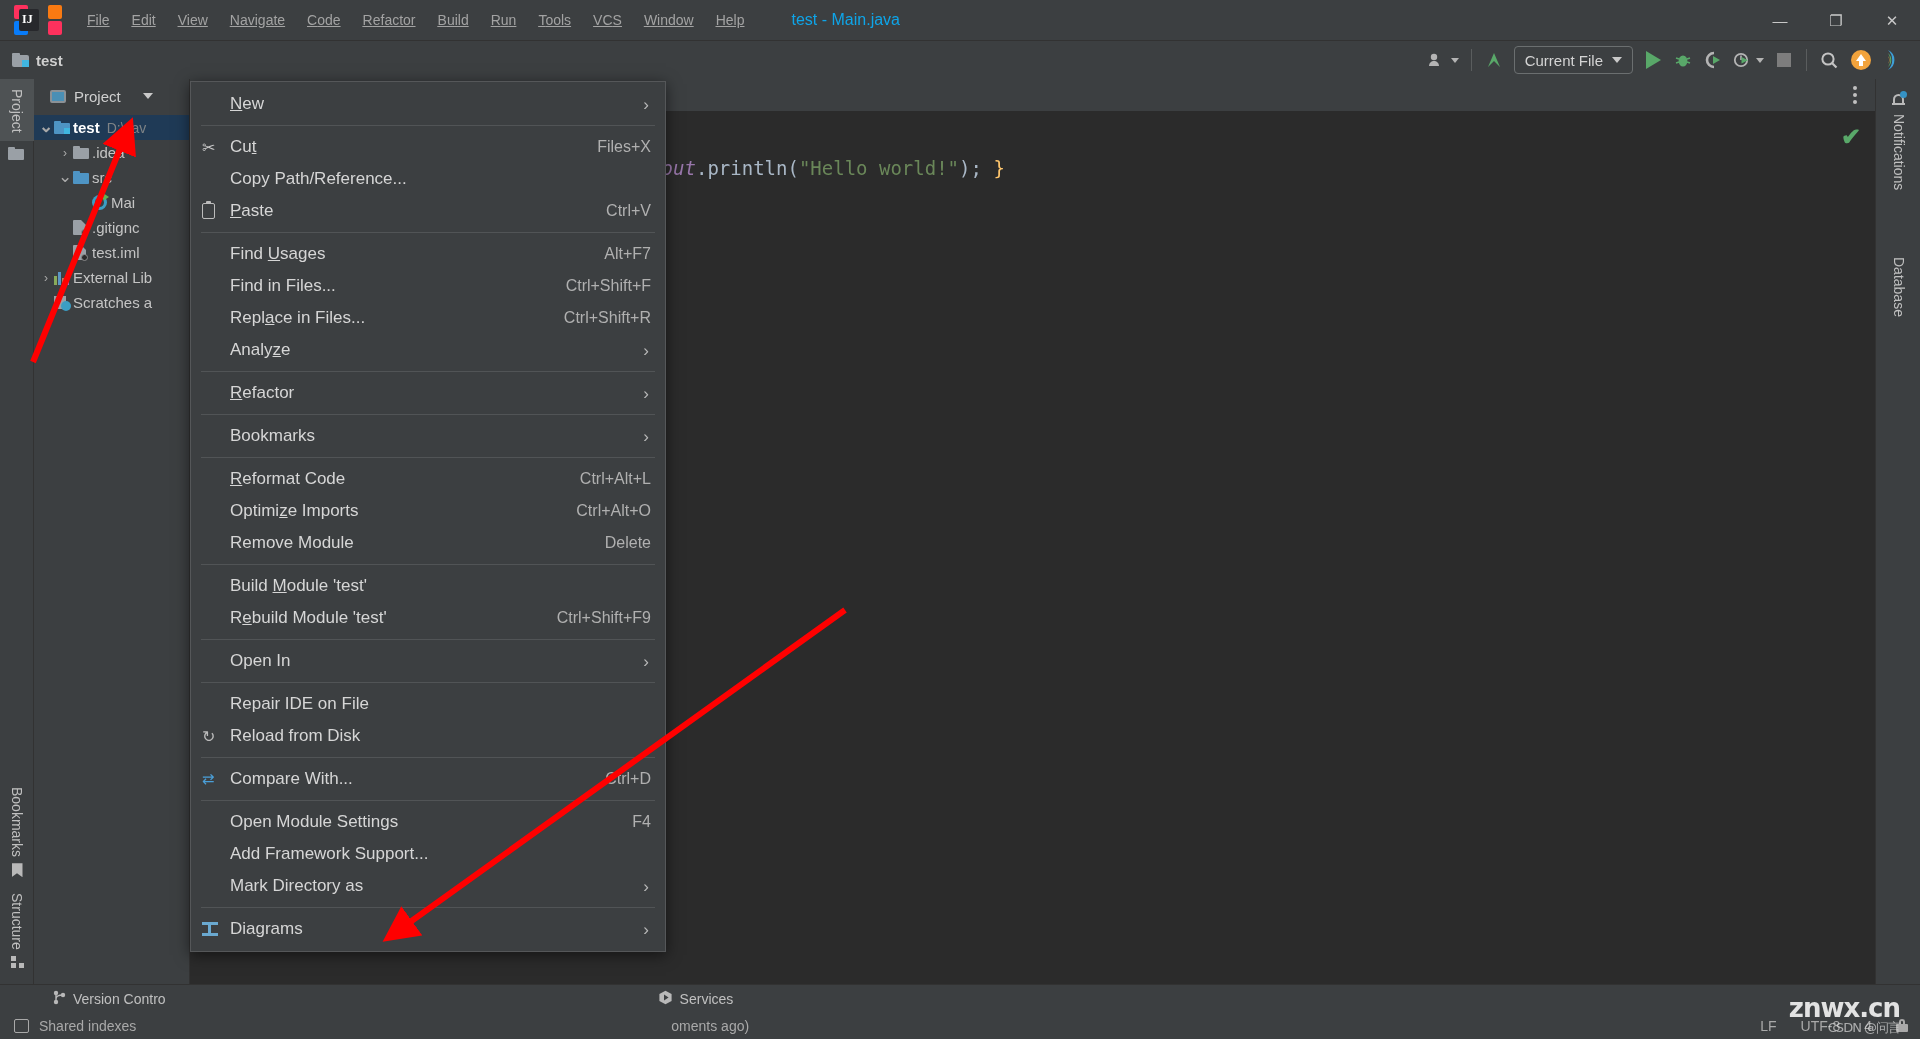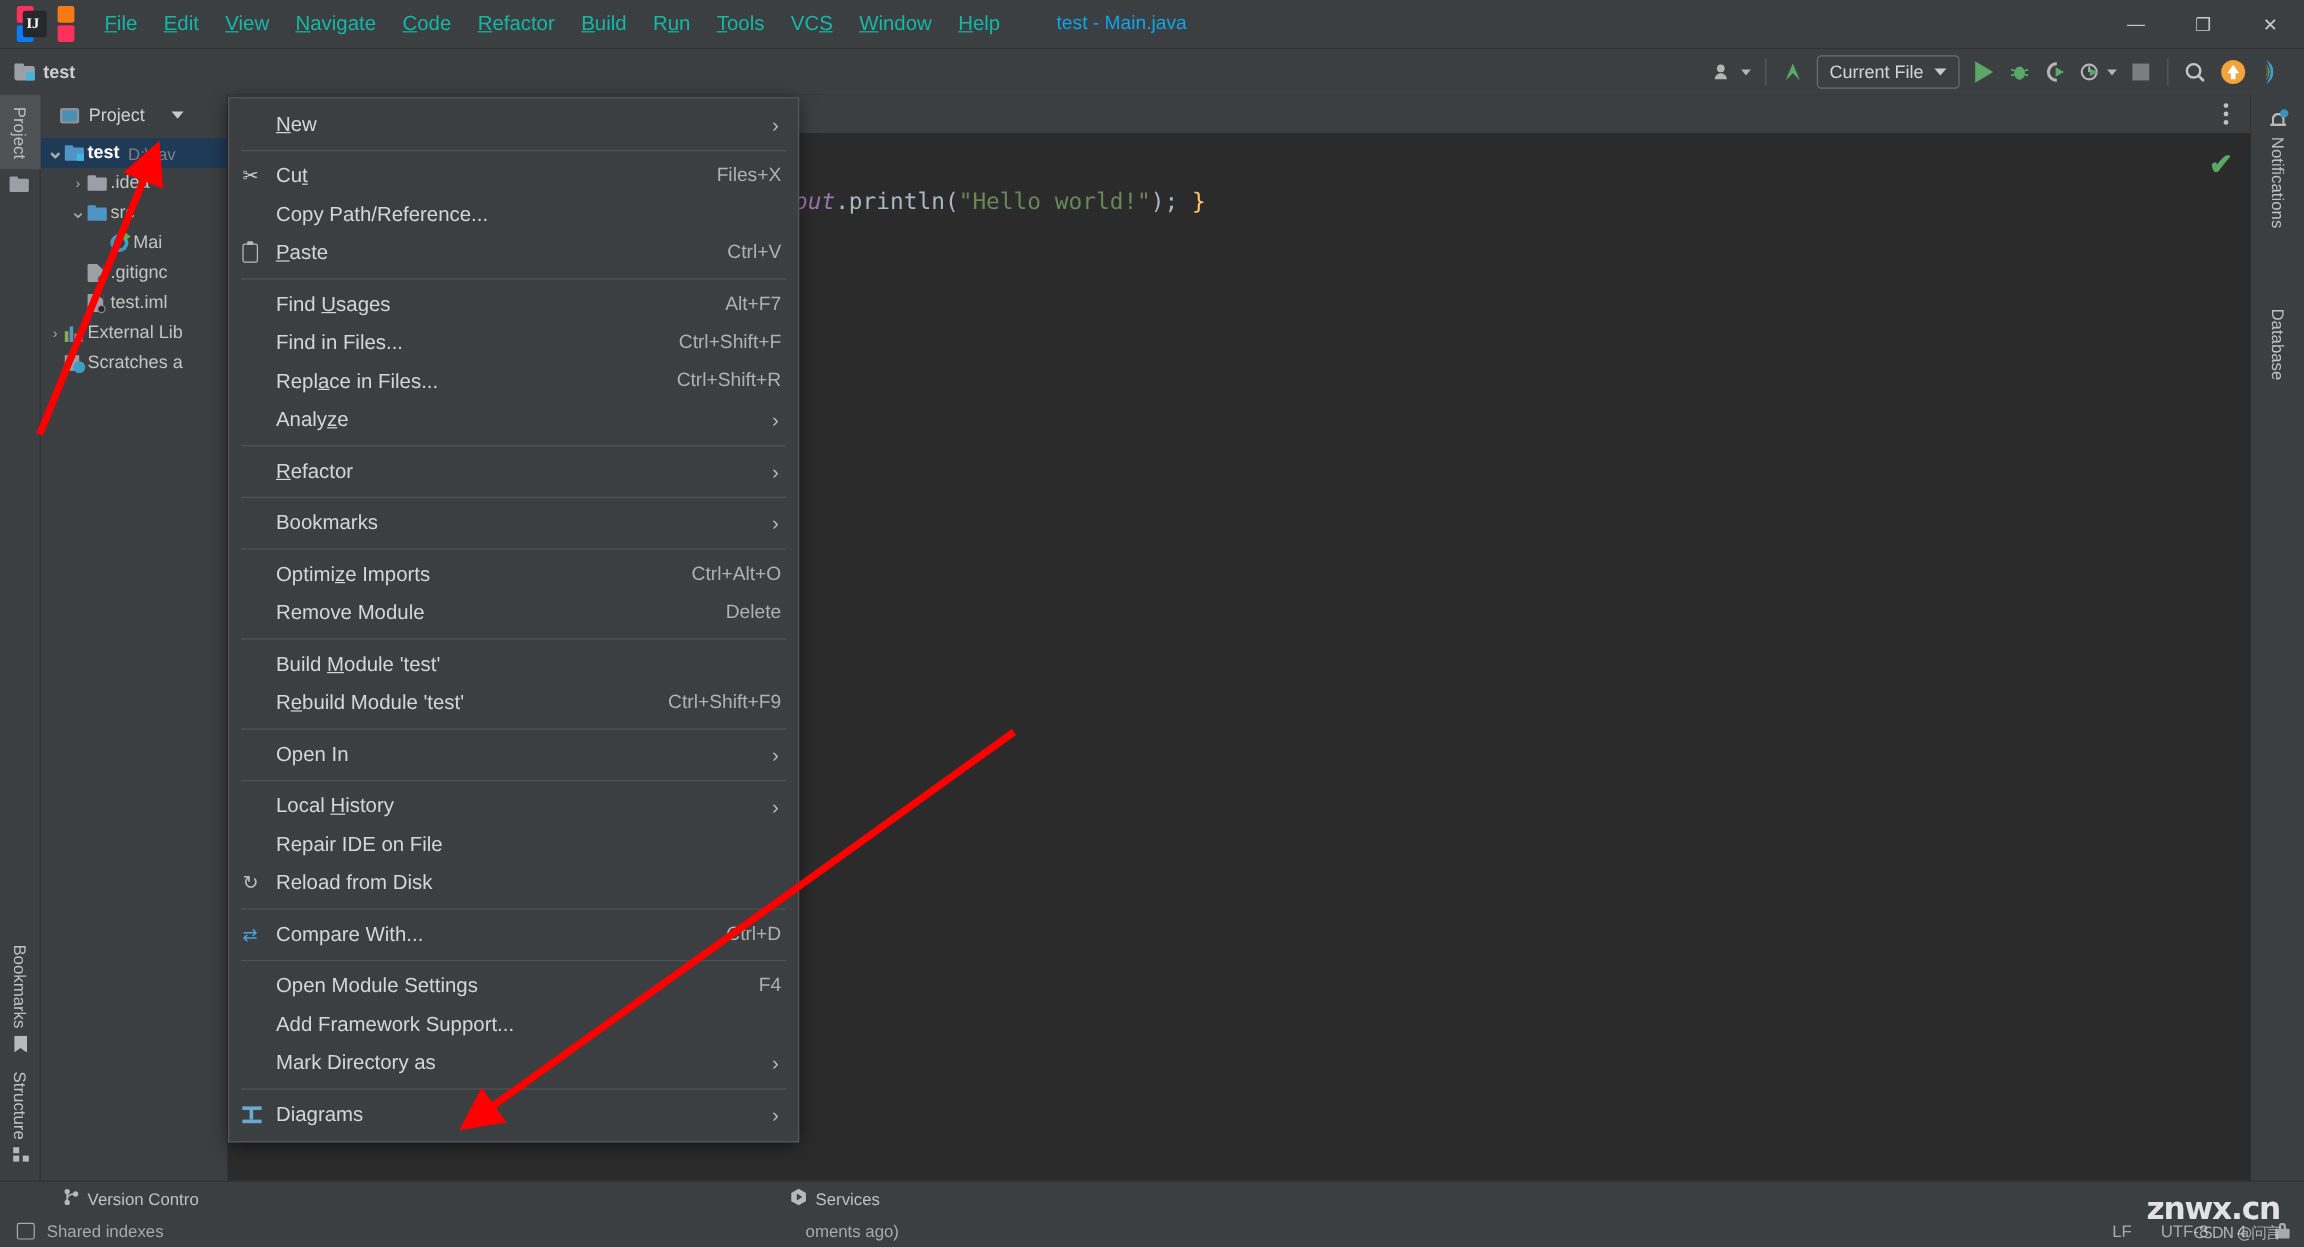--- a/index.html
+++ b/index.html
@@ -32,22 +32,23 @@
   .app-logo .inner {
     position:absolute; left:5px; top:4px; width:20px; height:22px;
     background:#27282c; border-radius:2px;
   }
   .app-logo .ij {
     position:absolute; left:8px; top:8px; color:#fff; font-size:12px;
     font-weight:bold; font-family:"Liberation Serif", serif; line-height:1;
   }
   .menubar { display: flex; align-items: center; gap: 0; }
   .menu-item {
-    padding: 4px 11px; font-size: 17px; color: #14b8a6; cursor: default;
+    padding: 4px 11px; font-size: 14px; color: #a3a3a3; cursor: default;
     white-space: nowrap;
+    text-decoration: underline;
   }
   .menu-item u { text-decoration: underline; }
   .win-title {
     margin-left: 36px; font-size: 16px; color: #0ea5e9; white-space: nowrap;
   }
   .win-buttons {
     position: absolute; right: 0; top: 0; height: 41px;
     display: flex; align-items: center;
   }
   .win-btn {
@@ -693,20 +694,25 @@
       </div>
       <div class="cm-sep"></div>
       <div class="cm-row">
         <span class="cm-ico"></span>
         <span class="cm-label">Bookmarks</span>
         <span class="cm-arrow">›</span>
       </div>
       <div class="cm-sep"></div>
       <div class="cm-row">
         <span class="cm-ico"></span>
+        <span class="cm-label"><u>R</u>eformat Code</span>
+        <span class="cm-acc">Ctrl+Alt+L</span>
+      </div>
+      <div class="cm-row">
+        <span class="cm-ico"></span>
         <span class="cm-label">Optimi<u>z</u>e Imports</span>
         <span class="cm-acc">Ctrl+Alt+O</span>
       </div>
       <div class="cm-row">
         <span class="cm-ico"></span>
         <span class="cm-label">Remove Module</span>
         <span class="cm-acc">Delete</span>
       </div>
       <div class="cm-sep"></div>
       <div class="cm-row">
@@ -718,25 +724,20 @@
         <span class="cm-label">R<u>e</u>build Module 'test'</span>
         <span class="cm-acc">Ctrl+Shift+F9</span>
       </div>
       <div class="cm-sep"></div>
       <div class="cm-row">
         <span class="cm-ico"></span>
         <span class="cm-label">Open In</span>
         <span class="cm-arrow">›</span>
       </div>
       <div class="cm-sep"></div>
-      <div class="cm-row">
-        <span class="cm-ico"></span>
-        <span class="cm-label">Local <u>H</u>istory</span>
-        <span class="cm-arrow">›</span>
-      </div>
       <div class="cm-row">
         <span class="cm-ico"></span>
         <span class="cm-label">Repair IDE on File</span>
       </div>
       <div class="cm-row">
         <span class="cm-ico">
           <span class="ic-reload">↻</span>
         </span>
         <span class="cm-label">Reload from Disk</span>
       </div>

